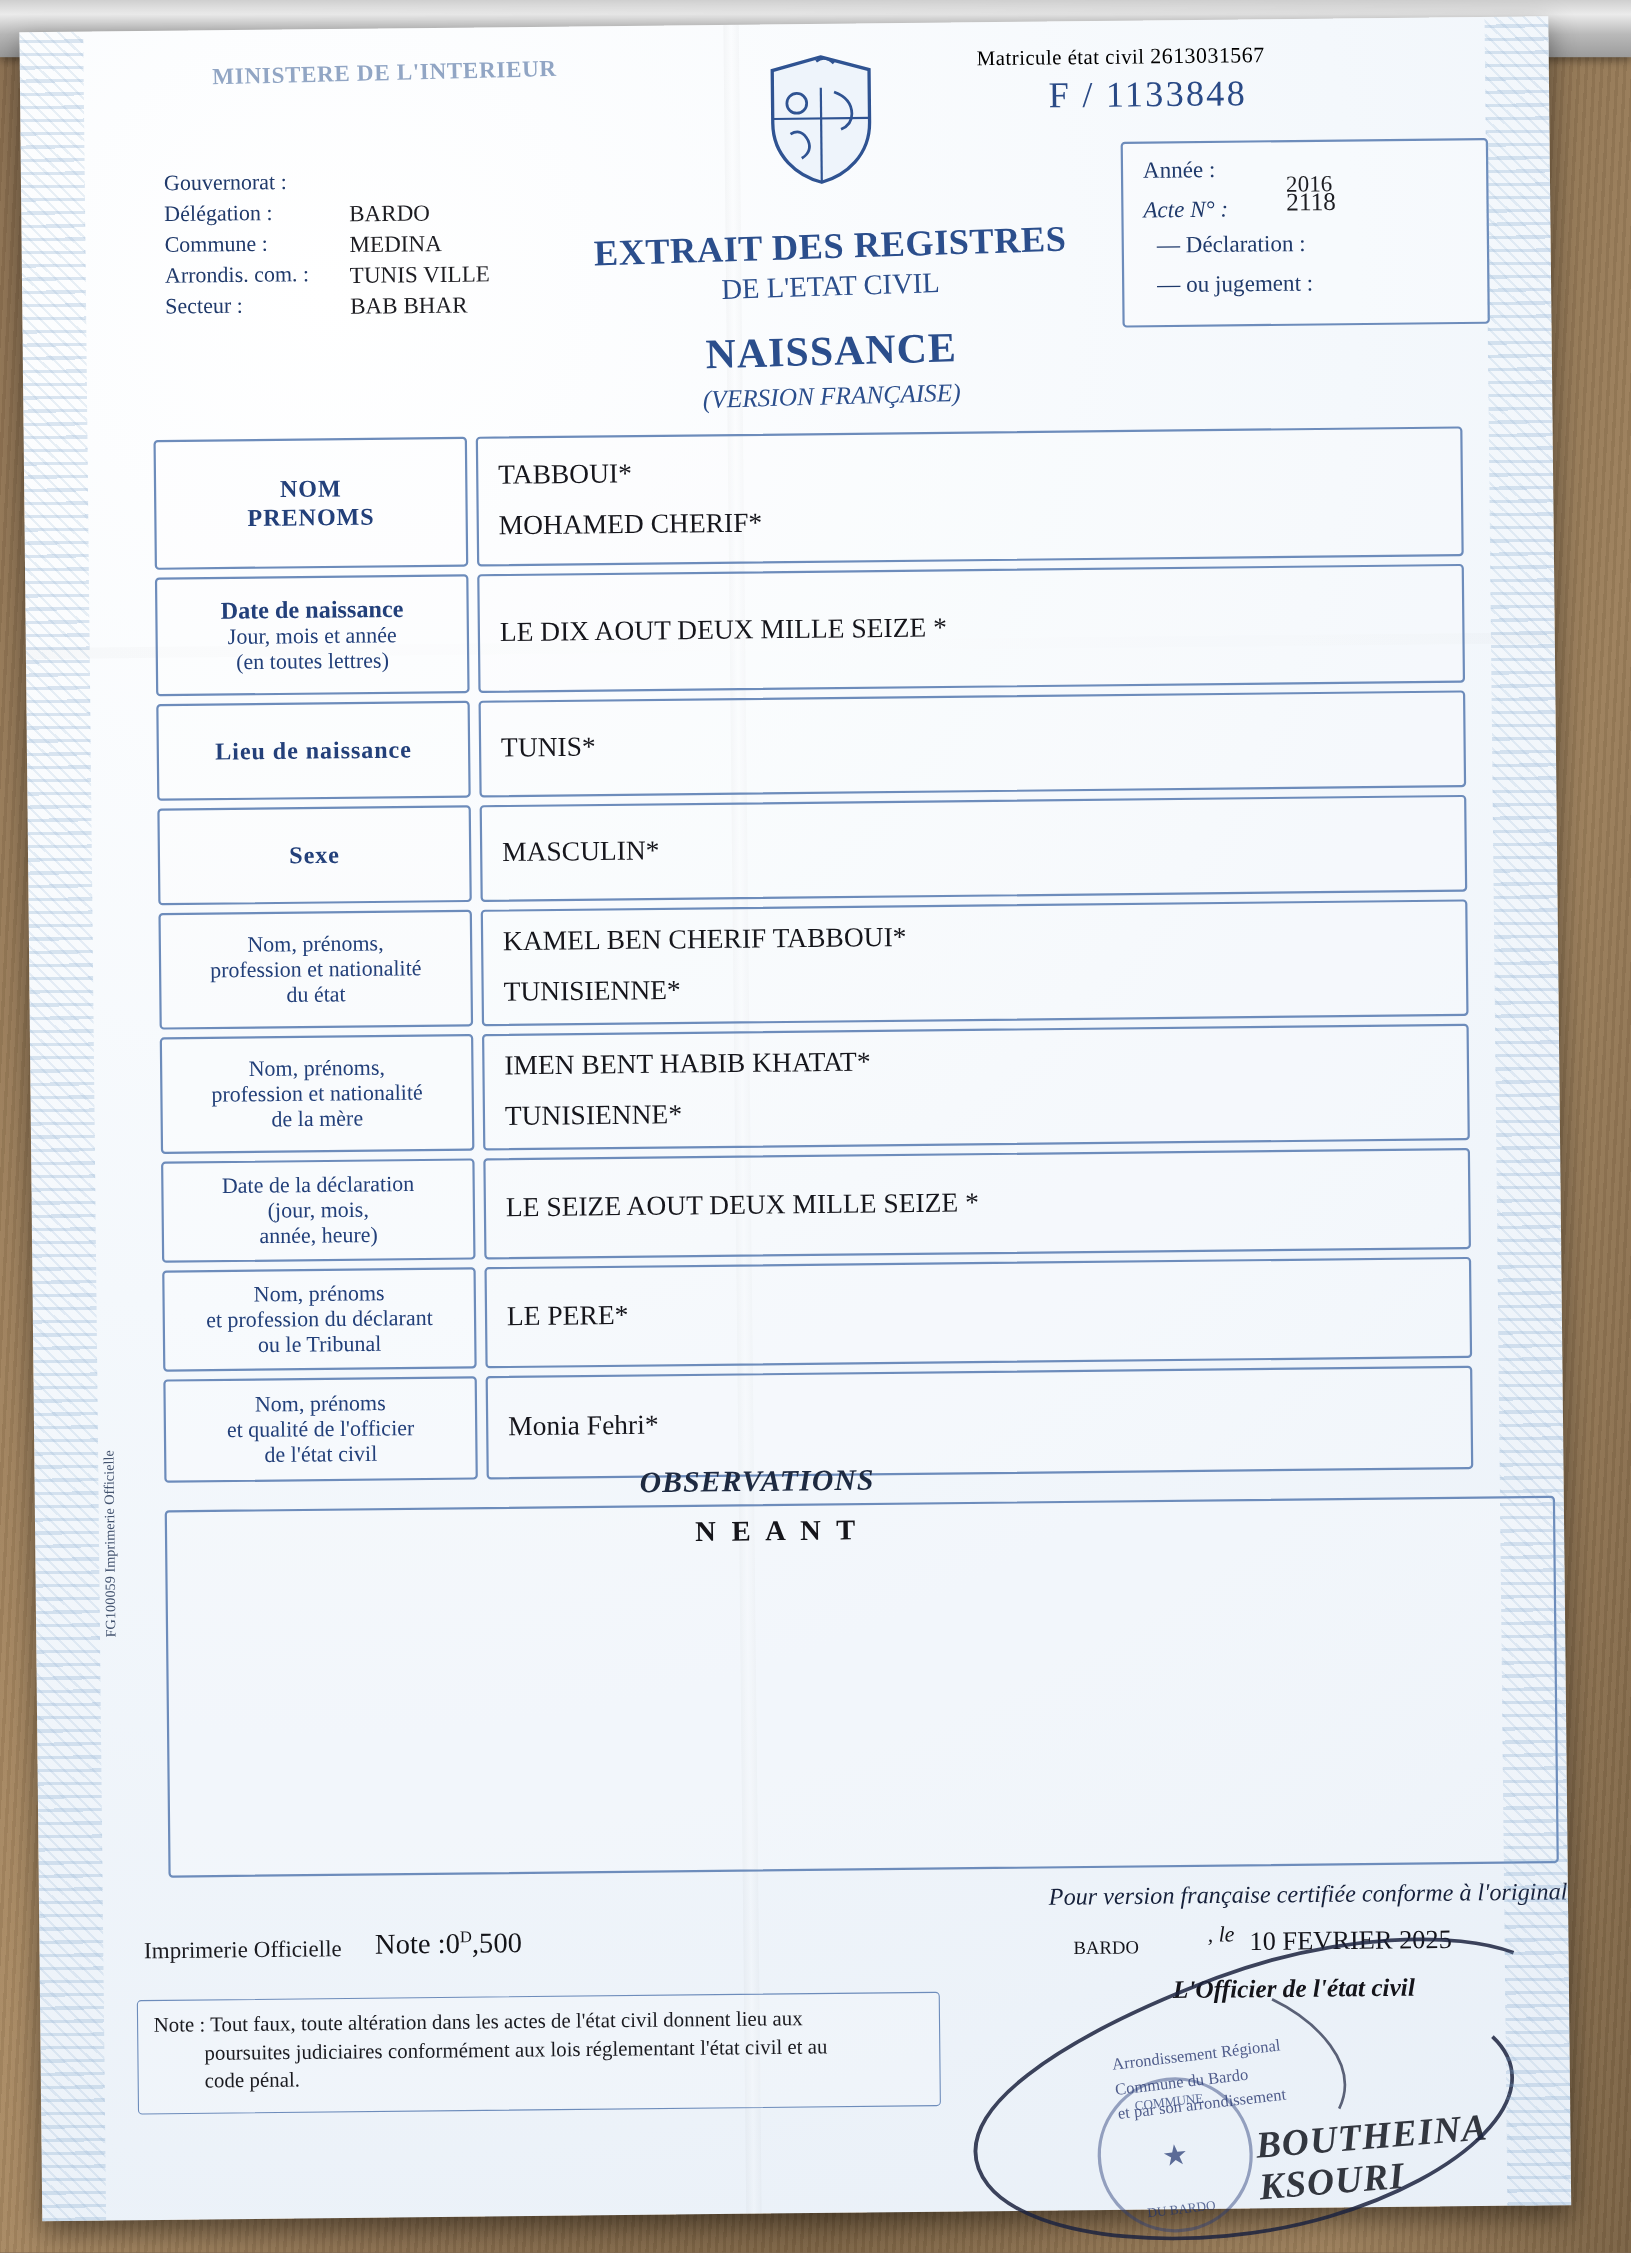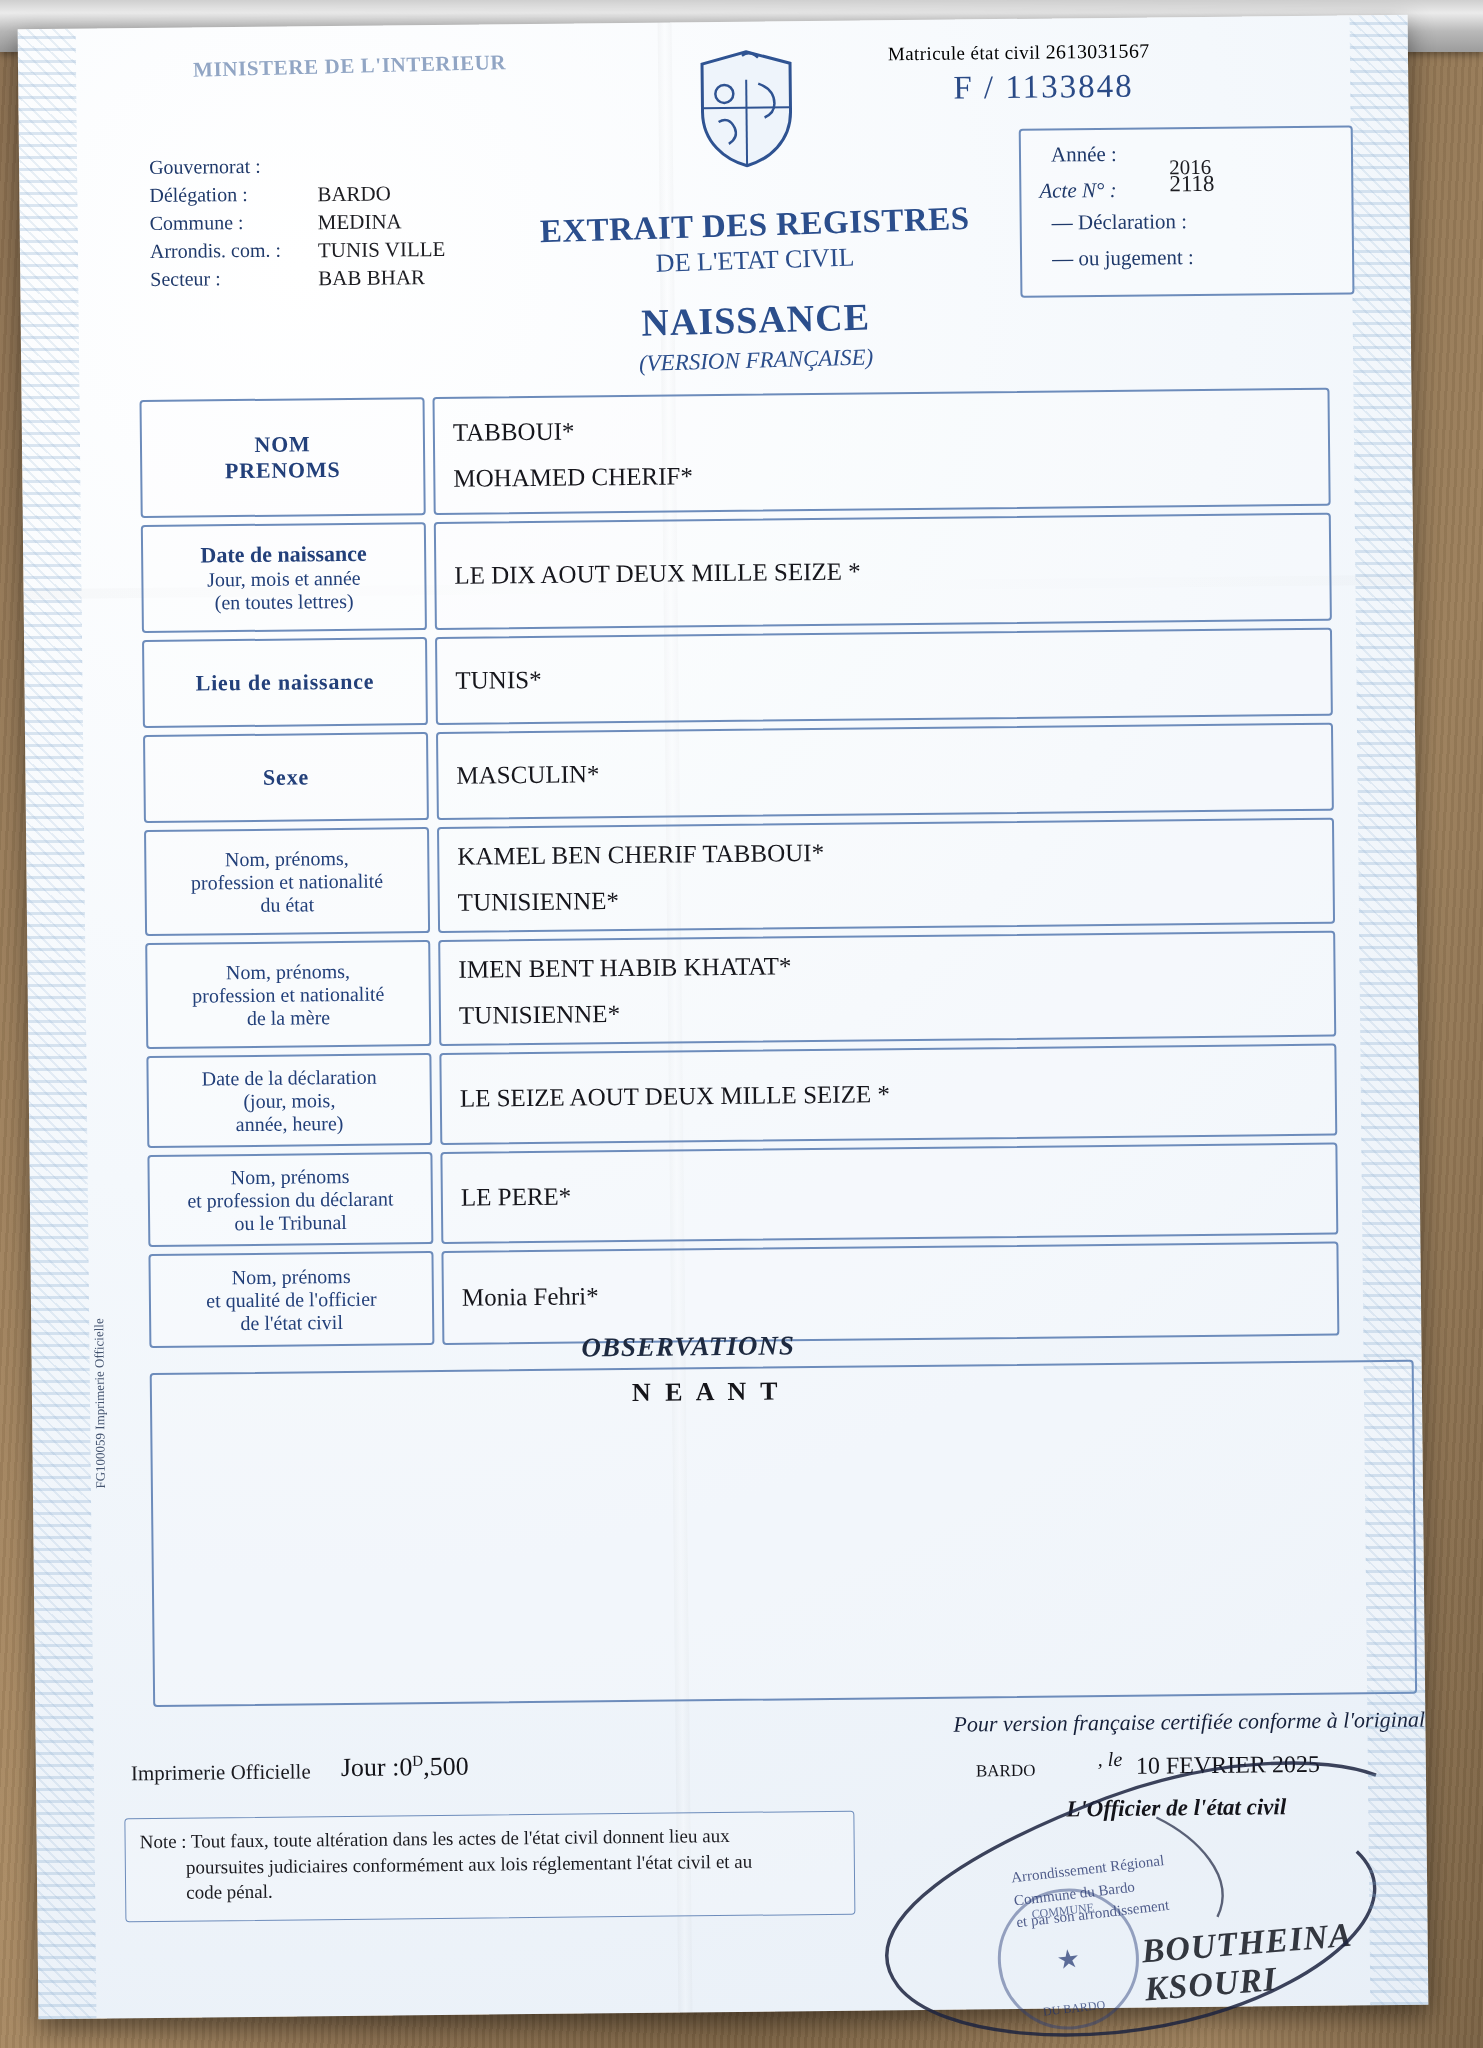--- a/index.html
+++ b/index.html
@@ -292,21 +292,21 @@
     </div>
 
     <div id="title-block">
       <div id="title-1">EXTRAIT DES REGISTRES</div>
       <div id="title-2">DE L'ETAT CIVIL</div>
       <div id="title-3">NAISSANCE</div>
       <div id="title-4">(VERSION FRANÇAISE)</div>
     </div>
 
     <div id="acte-box">
-      <div class="line ink" style="left:18px; top:12px;margin-left:12px;">Année :</div>
+      <div class="line ink" style="left:18px; top:12px;">Année :</div>
       <div class="line blk" style="left:148px; top:26px; font-size:21px;">2016</div>
       <div class="line ink" style="left:18px; top:48px;font-style:italic;">Acte N° :</div>
       <div class="line blk" style="left:148px; top:42px; font-size:23px;">2118</div>
       <div class="line ink" style="left:30px; top:80px;">— Déclaration :</div>
       <div class="line ink" style="left:30px; top:116px;">— ou jugement :</div>
     </div>
 
     <div id="table">
 
       <div class="frow">
@@ -408,21 +408,21 @@
 
     </div>
 
     <div id="obs-box">
       <div id="obs-t">OBSERVATIONS</div>
       <div id="obs-v">N E A N T</div>
     </div>
 
     <div id="print-left">Imprimerie Officielle</div>
     <div id="price">
-      <span>Jour :</span><span>0</span><sup>D</sup><span>,500</span>
+      <span>Note :</span><span>0</span><sup>D</sup><span>,500</span>
     </div>
 
     <div id="note-box">
       <span>Note : Tout faux, toute altération dans les actes de l'état civil donnent lieu aux</span>
       <span class="ind">poursuites judiciaires conformément aux lois réglementant l'état civil et au</span>
       <span class="ind">code pénal.</span>
     </div>
 
     <div id="conform">Pour version française certifiée conforme à l'original</div>
     <div id="place">BARDO</div>

